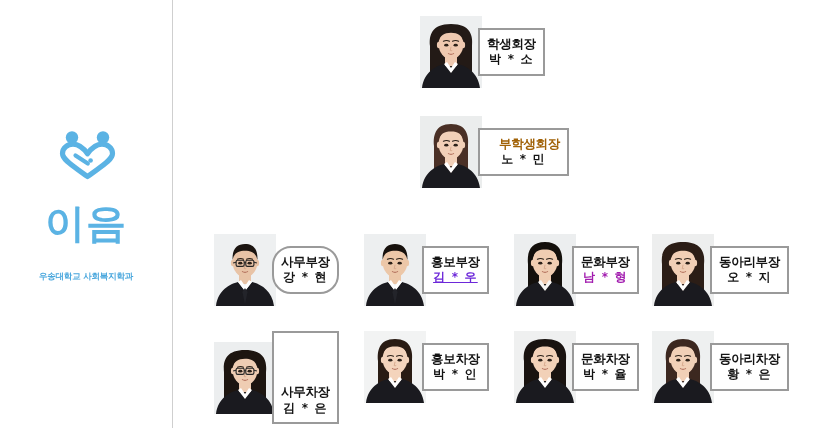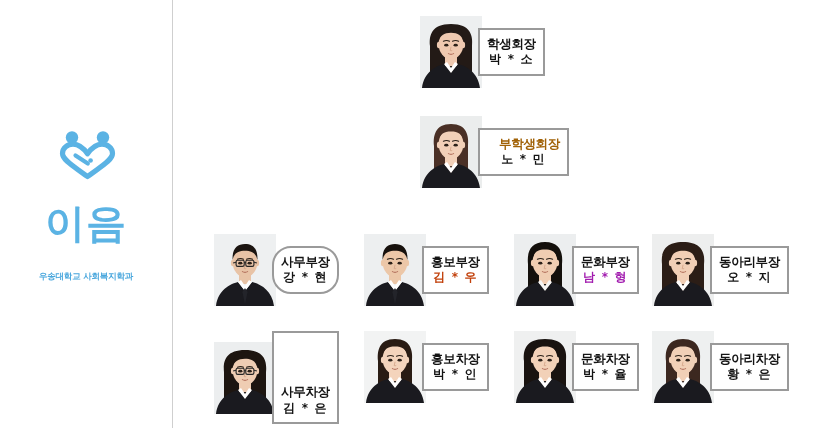--- a/index.html
+++ b/index.html
@@ -248,21 +248,21 @@
             <path d="M23.4 25.2 q3.2 -1.5 6.1 0" stroke="#2a2018" stroke-width="1.05" fill="none" stroke-linecap="round"></path>
             <path d="M32.5 25.2 q3.1 -1.5 6.1 0" stroke="#2a2018" stroke-width="1.05" fill="none" stroke-linecap="round"></path>
             <ellipse cx="26.3" cy="29.2" rx="2.15" ry="1.35" fill="#2b2018"></ellipse>
             <ellipse cx="35.7" cy="29.2" rx="2.15" ry="1.35" fill="#2b2018"></ellipse>
             <path d="M31 31.2 L30.2 34.6 q0.9 0.55 1.7 0" stroke="#d2a386" stroke-width="0.85" fill="none" stroke-linecap="round"></path>
             <path d="M28.4 37.6 q2.6 1.5 5.2 0" stroke="#b4725e" stroke-width="1.05" fill="none" stroke-linecap="round"></path>
           </svg>
         </div>
         <div class="member-label" style="border-color: rgb(154, 154, 154); text-align: center;">
           <span class="label-role" style="color: rgb(20, 20, 20);">홍보부장</span>
-          <span class="label-name" style="color: #c2410c;">김 * 우</span>
+          <span class="label-name" style="color: #6d28d9; text-decoration: underline;">김 * 우</span>
         </div>
       </div>
       <div class="member-card" style="left: 342px; top: 234px;">
         <div class="member-photo">
           <svg width="62" height="72" viewBox="0 0 62 72">
             <rect x="0" y="0" width="62" height="72" fill="#eceeef"></rect>
             <path d="M31 8 C15 8 13 20 14 30 L14 62 L48 62
             L48 30 C49 20 47 8 31 8 Z" fill="#14100c"></path>
             <path d="M25 40 L25 50 L37 50 L37 40 Z" fill="#f0cdb2"></path>
             <path d="M2 72 C4 56 16 50 24 48 L31 57 L38 48 C46 50 58 56 60 72 Z" fill="#1a1a1f"></path>

